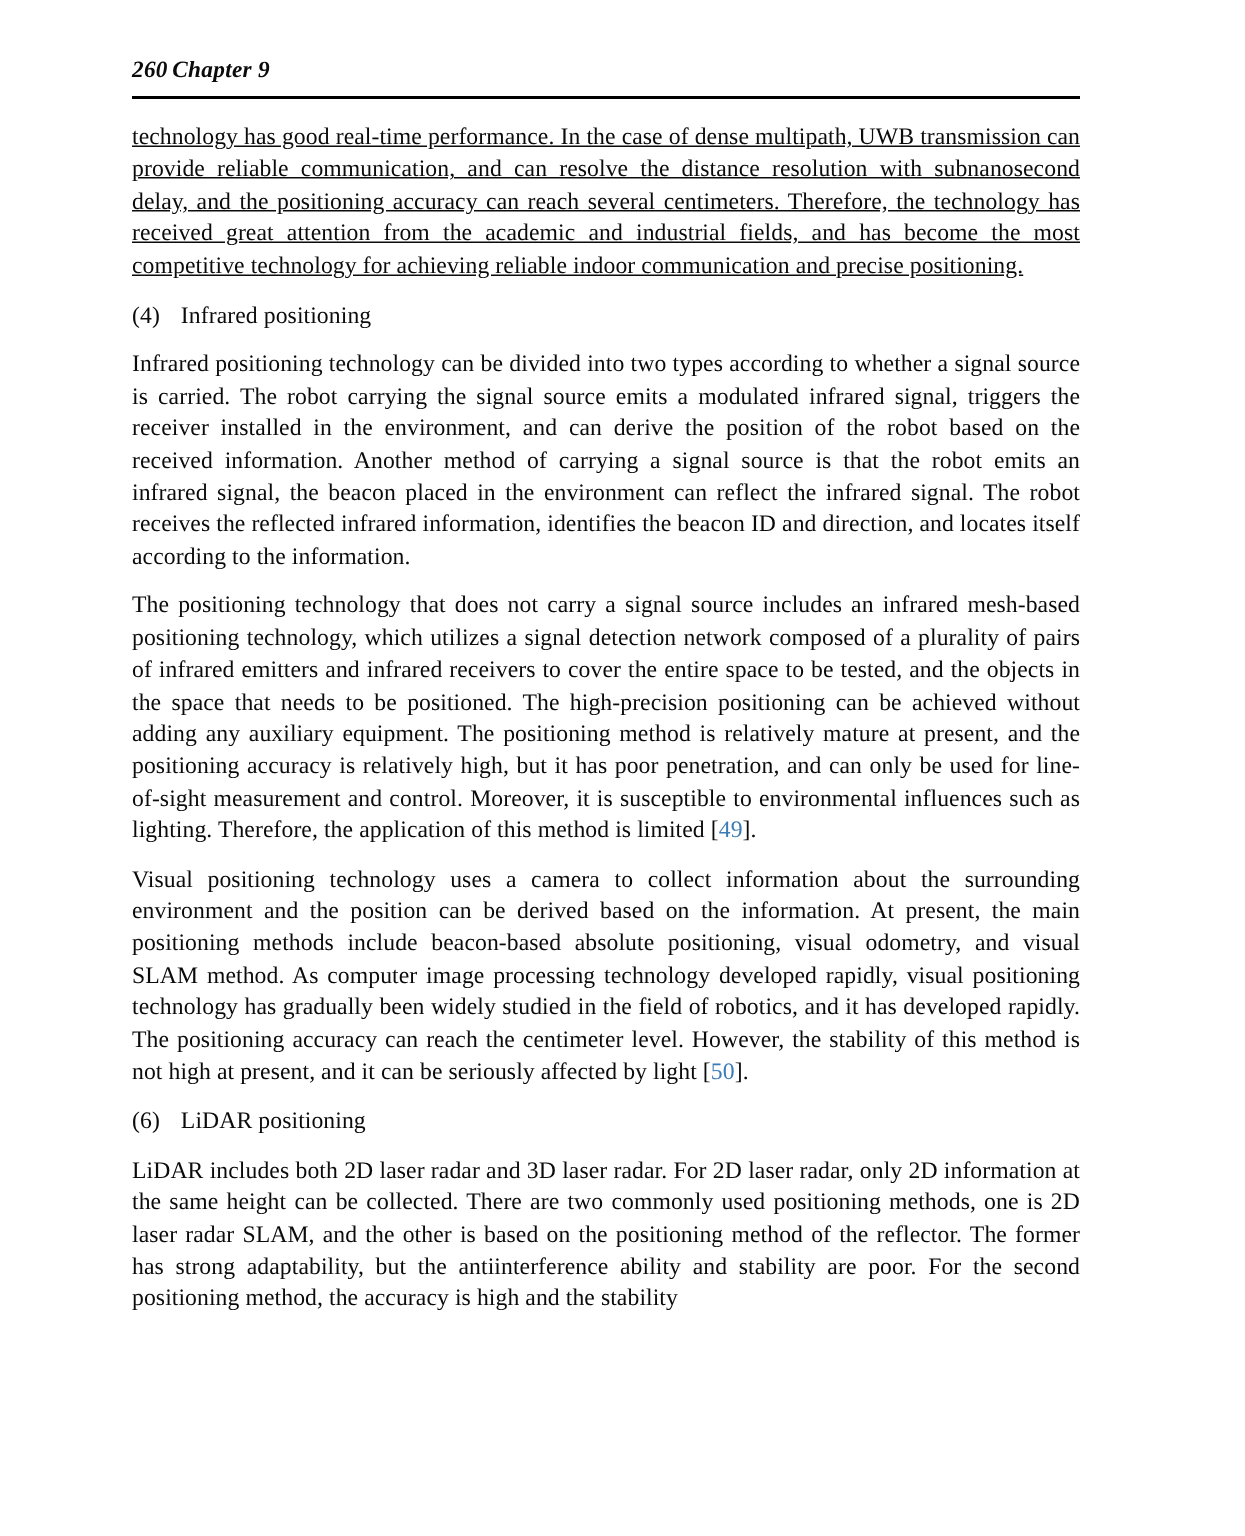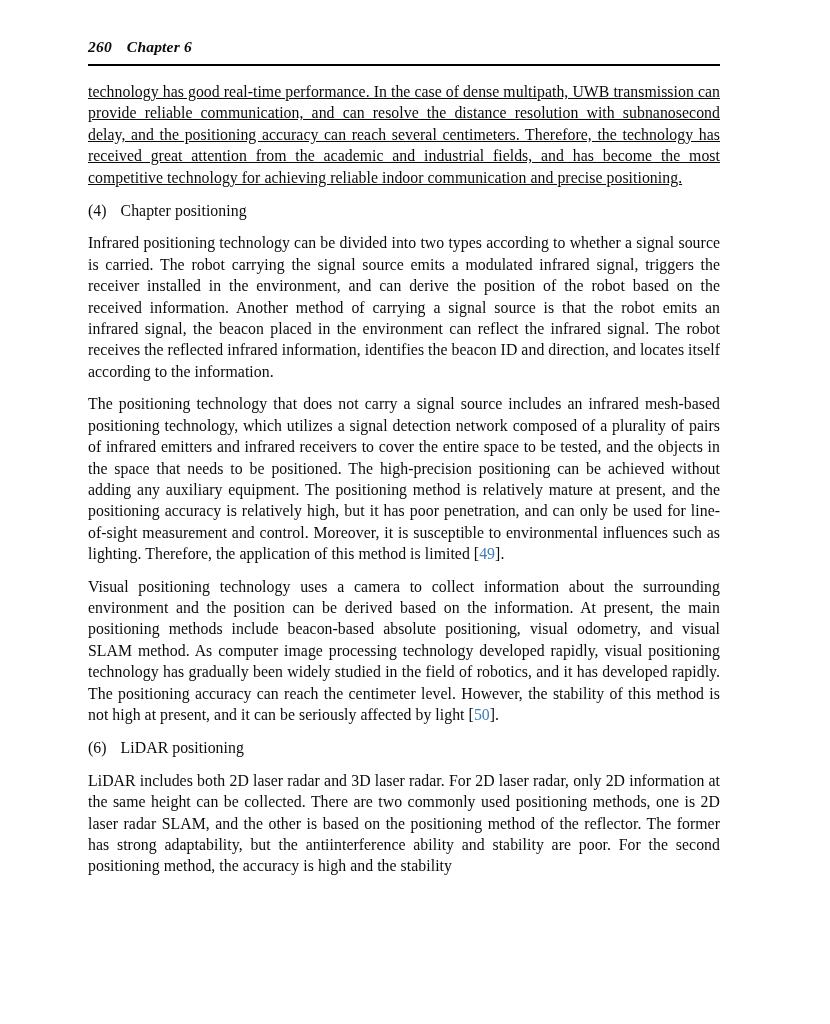--- a/index.html
+++ b/index.html
@@ -14,21 +14,21 @@
     background: #ffffff;
     box-sizing: border-box;
     padding: 38px 110px 20px 88px;
     font-family: "Liberation Serif", "DejaVu Serif", serif;
     color: #0b0b0b;
     overflow: hidden;
   }
   .page-header {
     display: flex;
     align-items: baseline;
-    gap: 15px;
+    gap: 3px;
     font-size: 15.5px;
     font-weight: bold;
     font-style: italic;
     letter-spacing: 0.2px;
   }
   .header-rule {
     border: none;
     border-top: 2px solid #000000;
     margin: 8px 0 0 0;
     width: 100%;
@@ -60,30 +60,30 @@
     margin-top: 19px;
   }
 </style>
 </head>
 <body>
 
 <div class="page">
 
   <header class="page-header">
     <span>260</span>
-    <span>Chapter 6</span>
+    <span>Chapter 9</span>
   </header>
   <hr class="header-rule">
 
   <main class="body-text">
 
     <p class="first-para">technology has good real-time performance. In the case of dense multipath, UWB transmission can provide reliable communication, and can resolve the distance resolution with subnanosecond delay, and the positioning accuracy can reach several centimeters. Therefore, the technology has received great attention from the academic and industrial fields, and has become the most competitive technology for achieving reliable indoor communication and precise positioning.</p>
 
     <p class="section-heading">
-      <span class="heading-number">(4)</span><span>Chapter positioning</span>
+      <span class="heading-number">(4)</span><span>Infrared positioning</span>
     </p>
 
     <p>Infrared positioning technology can be divided into two types according to whether a signal source is carried. The robot carrying the signal source emits a modulated infrared signal, triggers the receiver installed in the environment, and can derive the position of the robot based on the received information. Another method of carrying a signal source is that the robot emits an infrared signal, the beacon placed in the environment can reflect the infrared signal. The robot receives the reflected infrared information, identifies the beacon ID and direction, and locates itself according to the information.</p>
 
     <p><span>The positioning technology that does not carry a signal source includes an infrared mesh-based positioning technology, which utilizes a signal detection network composed of a plurality of pairs of infrared emitters and infrared receivers to cover the entire space to be tested, and the objects in the space that needs to be positioned. The high-precision positioning can be achieved without adding any auxiliary equipment. The positioning method is relatively mature at present, and the positioning accuracy is relatively high, but it has poor penetration, and can only be used for line-of-sight measurement and control. Moreover, it is susceptible to environmental influences such as lighting. Therefore, the application of this method is limited [</span><a class="cite">49</a><span>].</span></p>
 
 
     <p><span>Visual positioning technology uses a camera to collect information about the surrounding environment and the position can be derived based on the information. At present, the main positioning methods include beacon-based absolute positioning, visual odometry, and visual SLAM method. As computer image processing technology developed rapidly, visual positioning technology has gradually been widely studied in the field of robotics, and it has developed rapidly. The positioning accuracy can reach the centimeter level. However, the stability of this method is not high at present, and it can be seriously affected by light [</span><a class="cite">50</a><span>].</span></p>
 
     <p class="section-heading">

